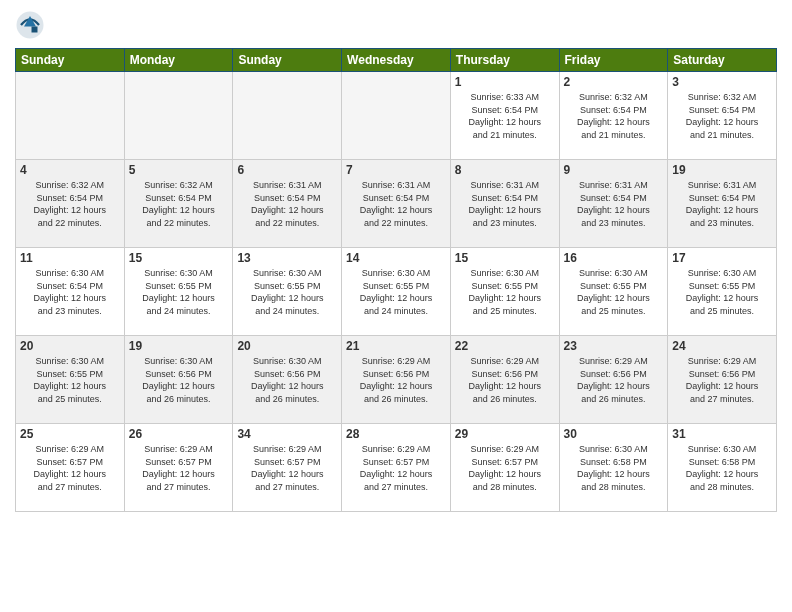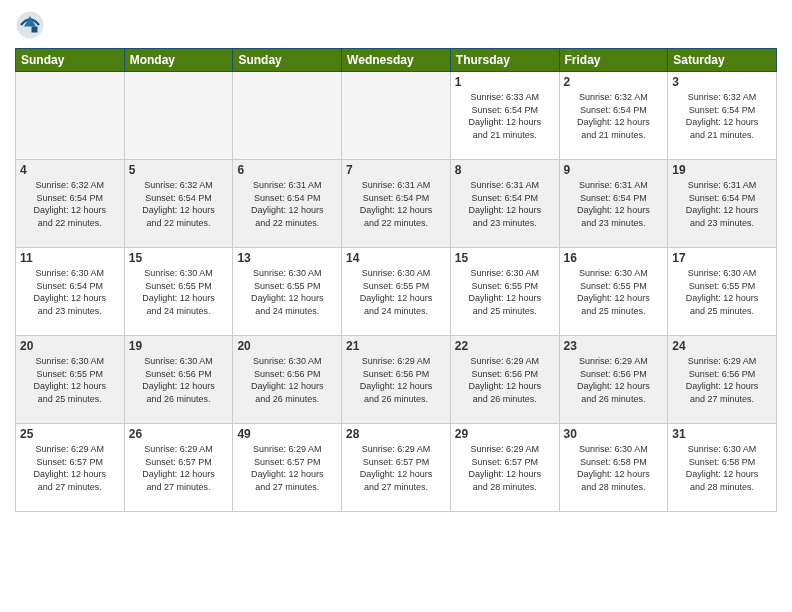--- a/index.html
+++ b/index.html
@@ -324,21 +324,21 @@
 and 27 minutes.</div>
           </td>
           <td>
             <span class="day-number">26</span>
             <div class="day-info" style="white-space: pre-line;">Sunrise: 6:29 AM
 Sunset: 6:57 PM
 Daylight: 12 hours
 and 27 minutes.</div>
           </td>
           <td>
-            <span class="day-number">49</span>
+            <span class="day-number">34</span>
             <div class="day-info" style="white-space: pre-line;">Sunrise: 6:29 AM
 Sunset: 6:57 PM
 Daylight: 12 hours
 and 27 minutes.</div>
           </td>
           <td>
             <span class="day-number">28</span>
             <div class="day-info" style="white-space: pre-line;">Sunrise: 6:29 AM
 Sunset: 6:57 PM
 Daylight: 12 hours

